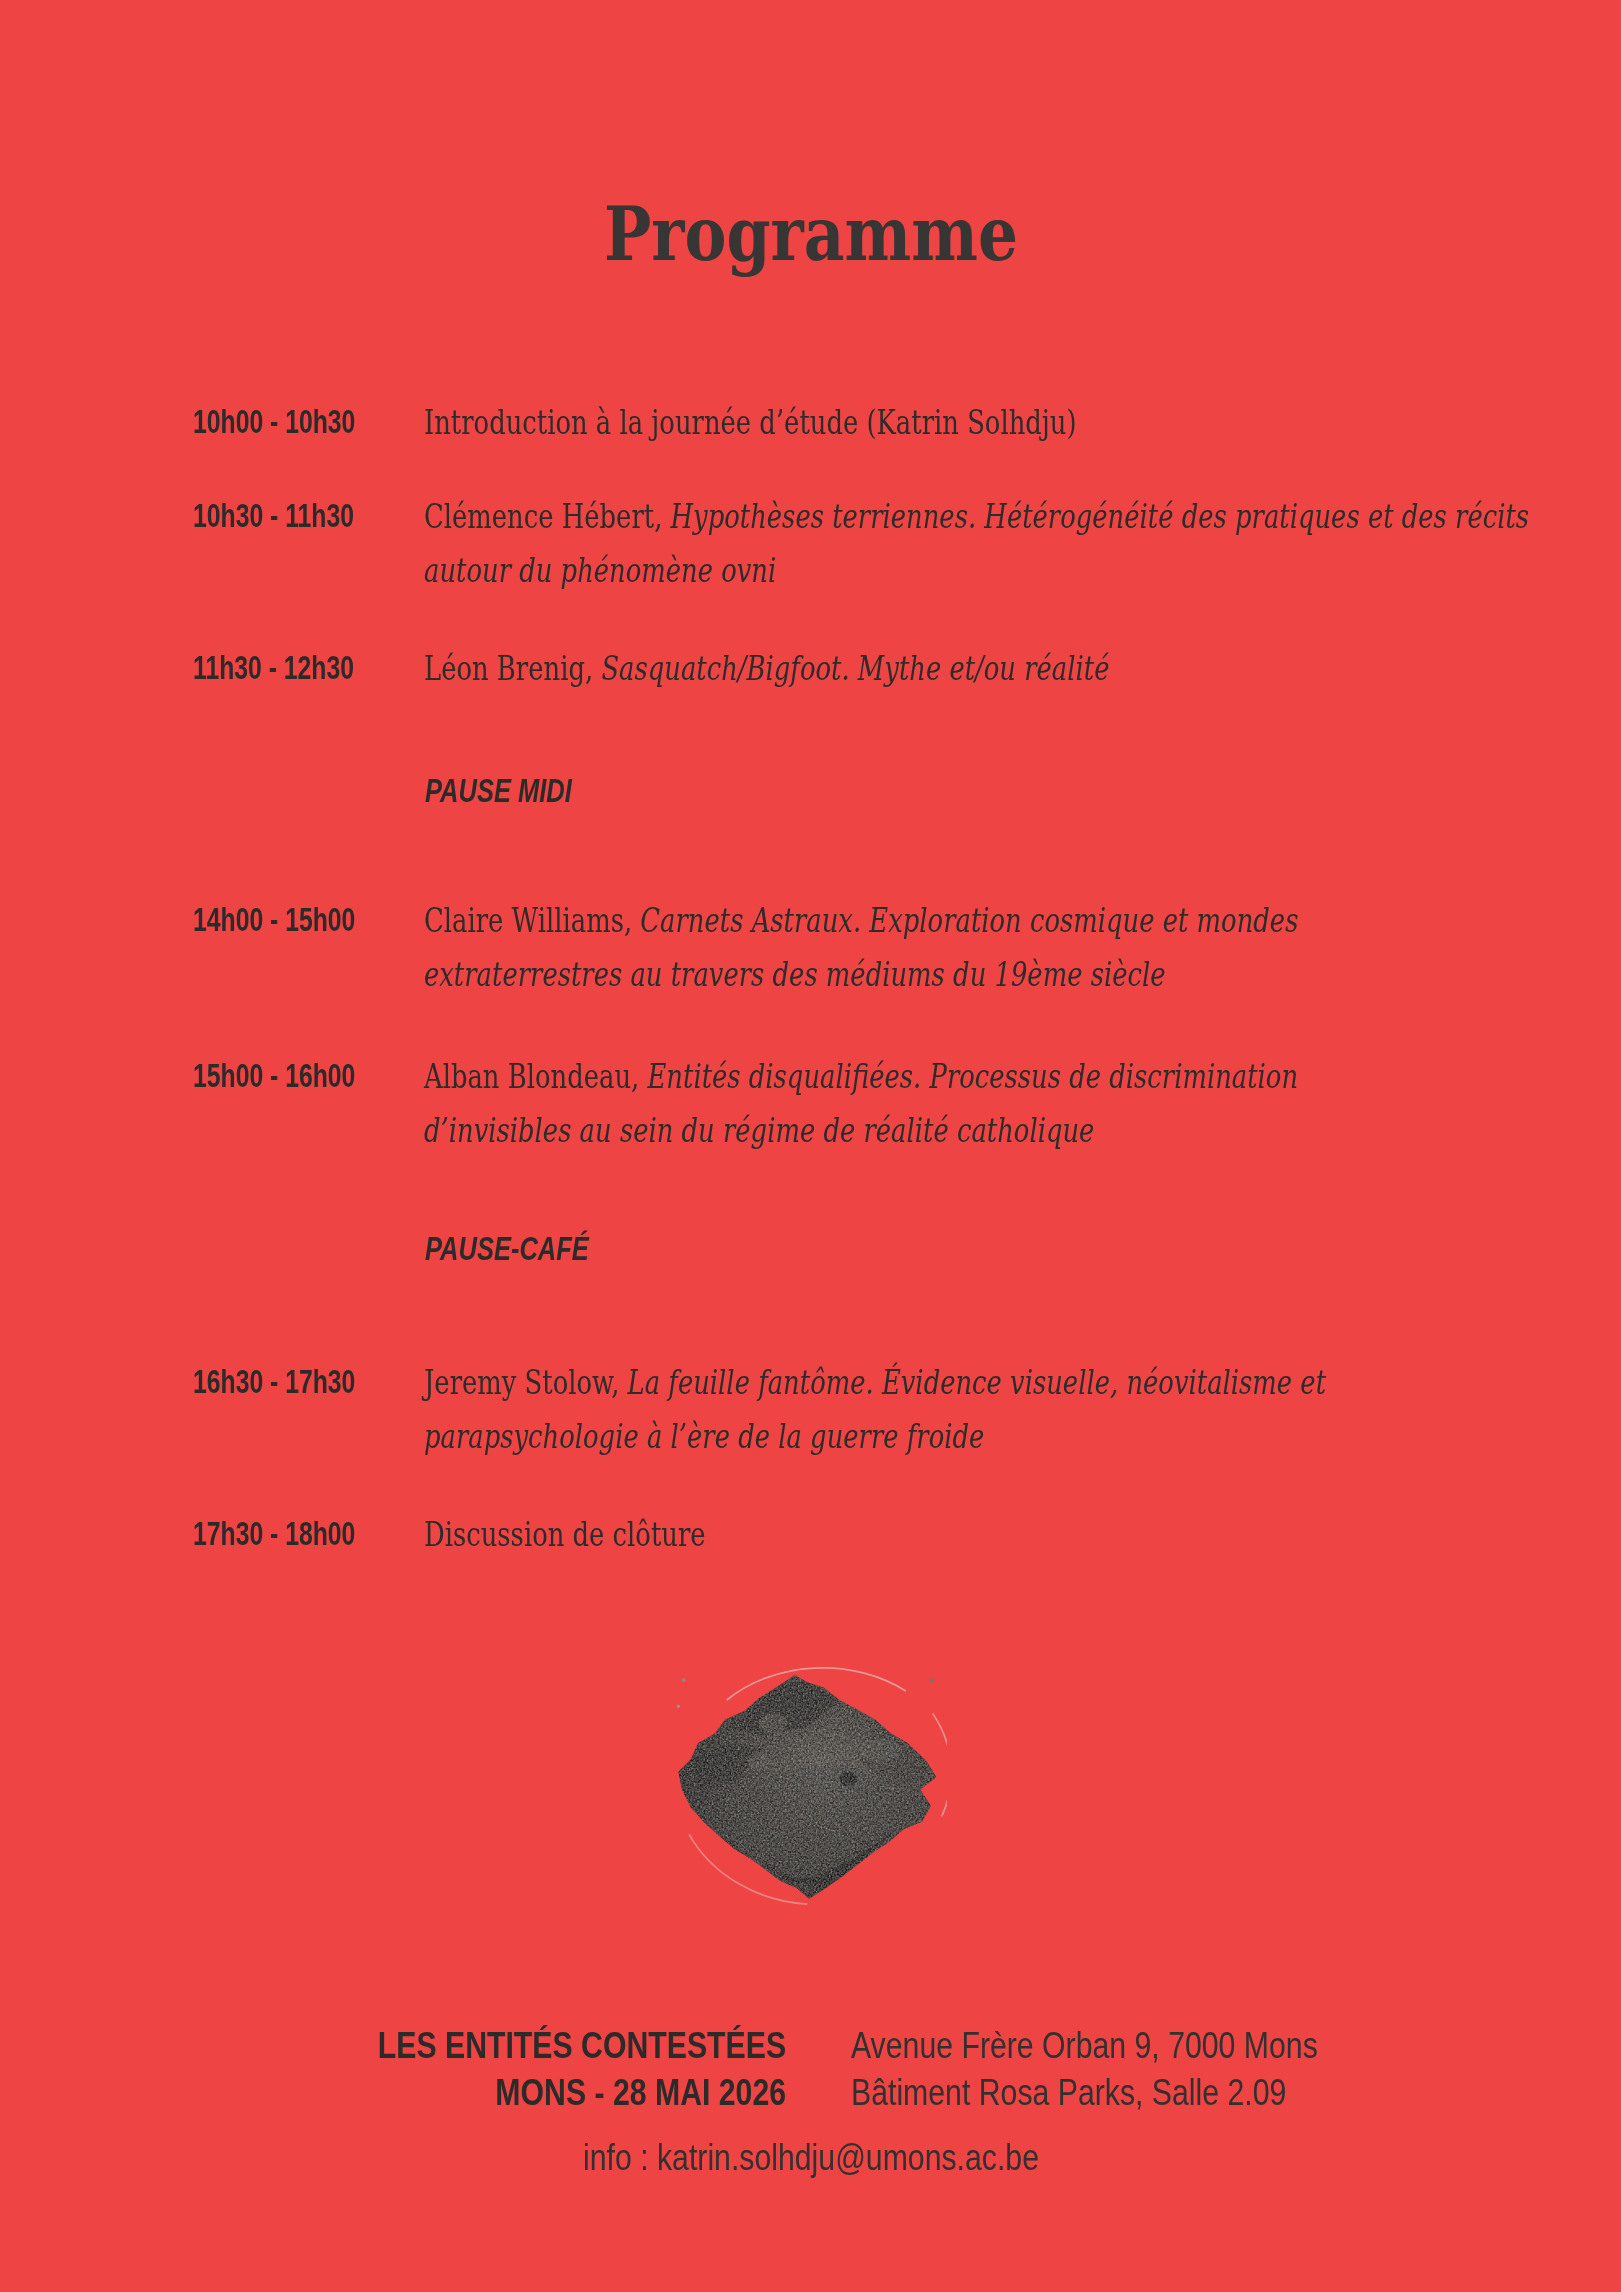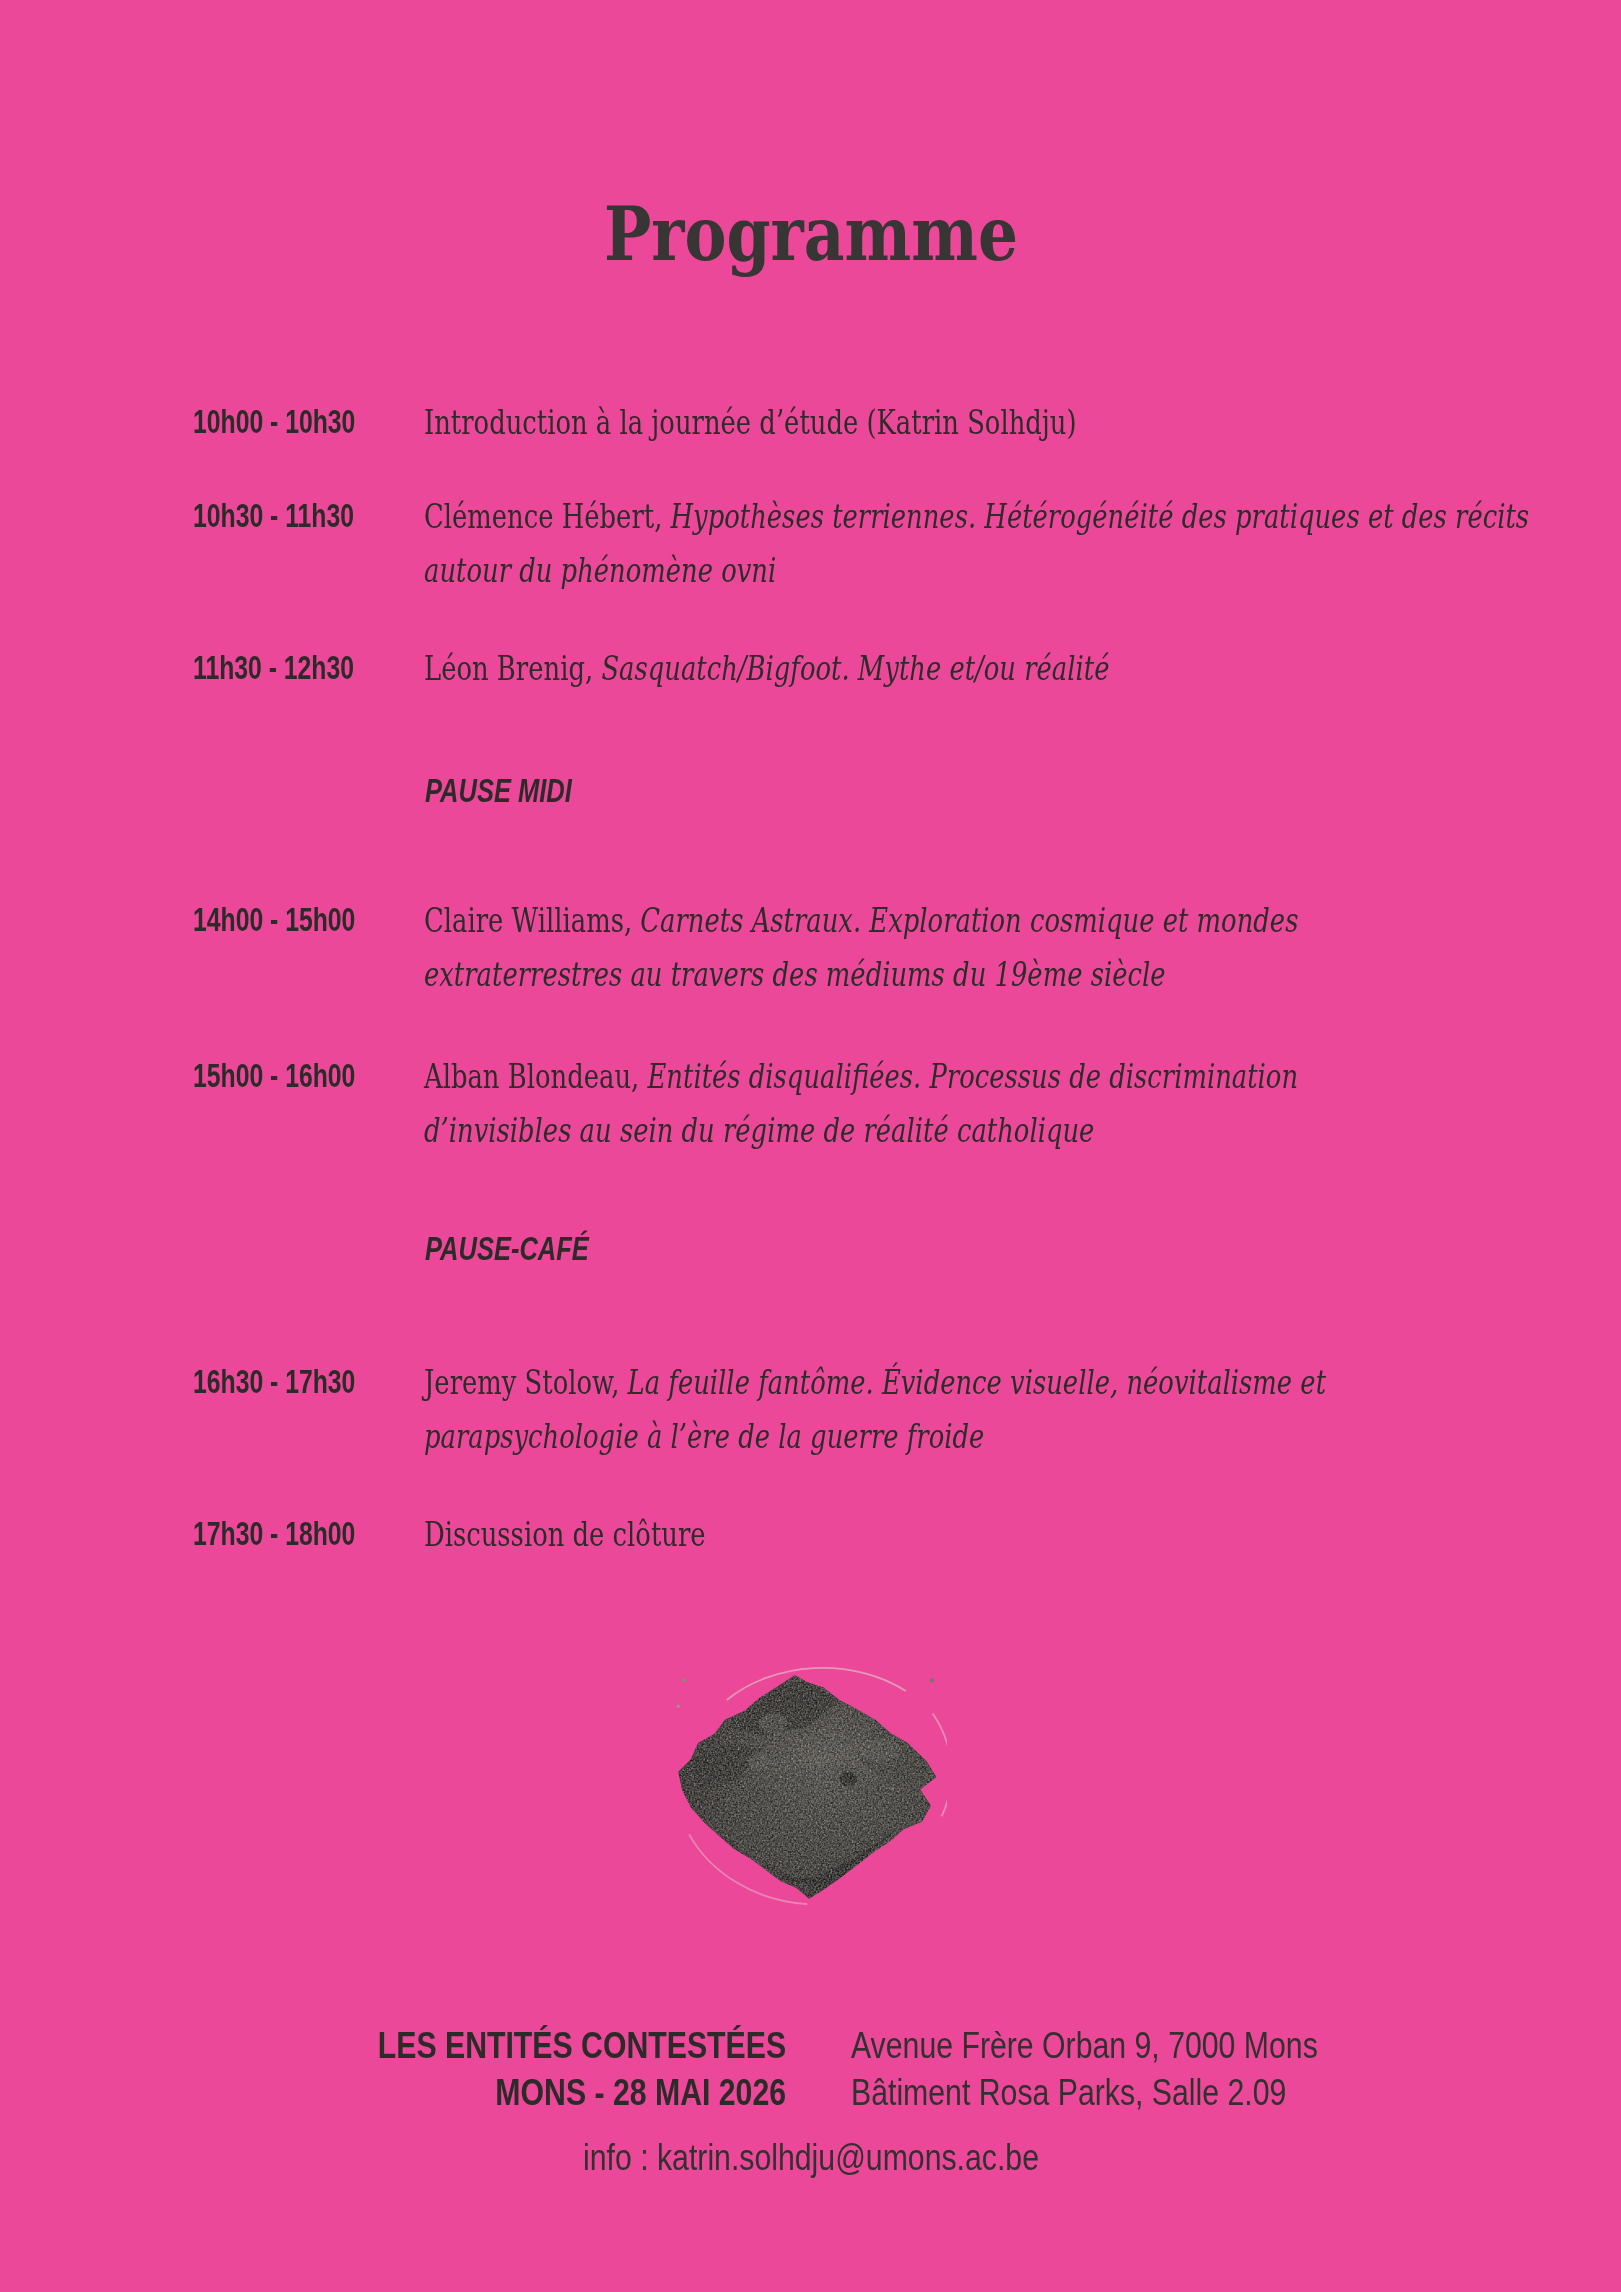--- a/index.html
+++ b/index.html
@@ -1,20 +1,20 @@
 <!DOCTYPE html>
 <html style="font-size:14.3px"><head>
 <meta charset="utf-8">
 <style>
   html, body { margin: 0; padding: 0; background: #ffffff; }
   .page {
     position: relative;
     width: 1622px;
     height: 2293px;
-    background: #ec4899;
+    background: #ef4444;
     color: #2b2927;
     font-family: "DejaVu Serif", "Liberation Serif", serif;
     overflow: hidden;
   }
   
   .title {
     position: absolute;
     top: 190px;
     left: 0;
     width: 1622px;

